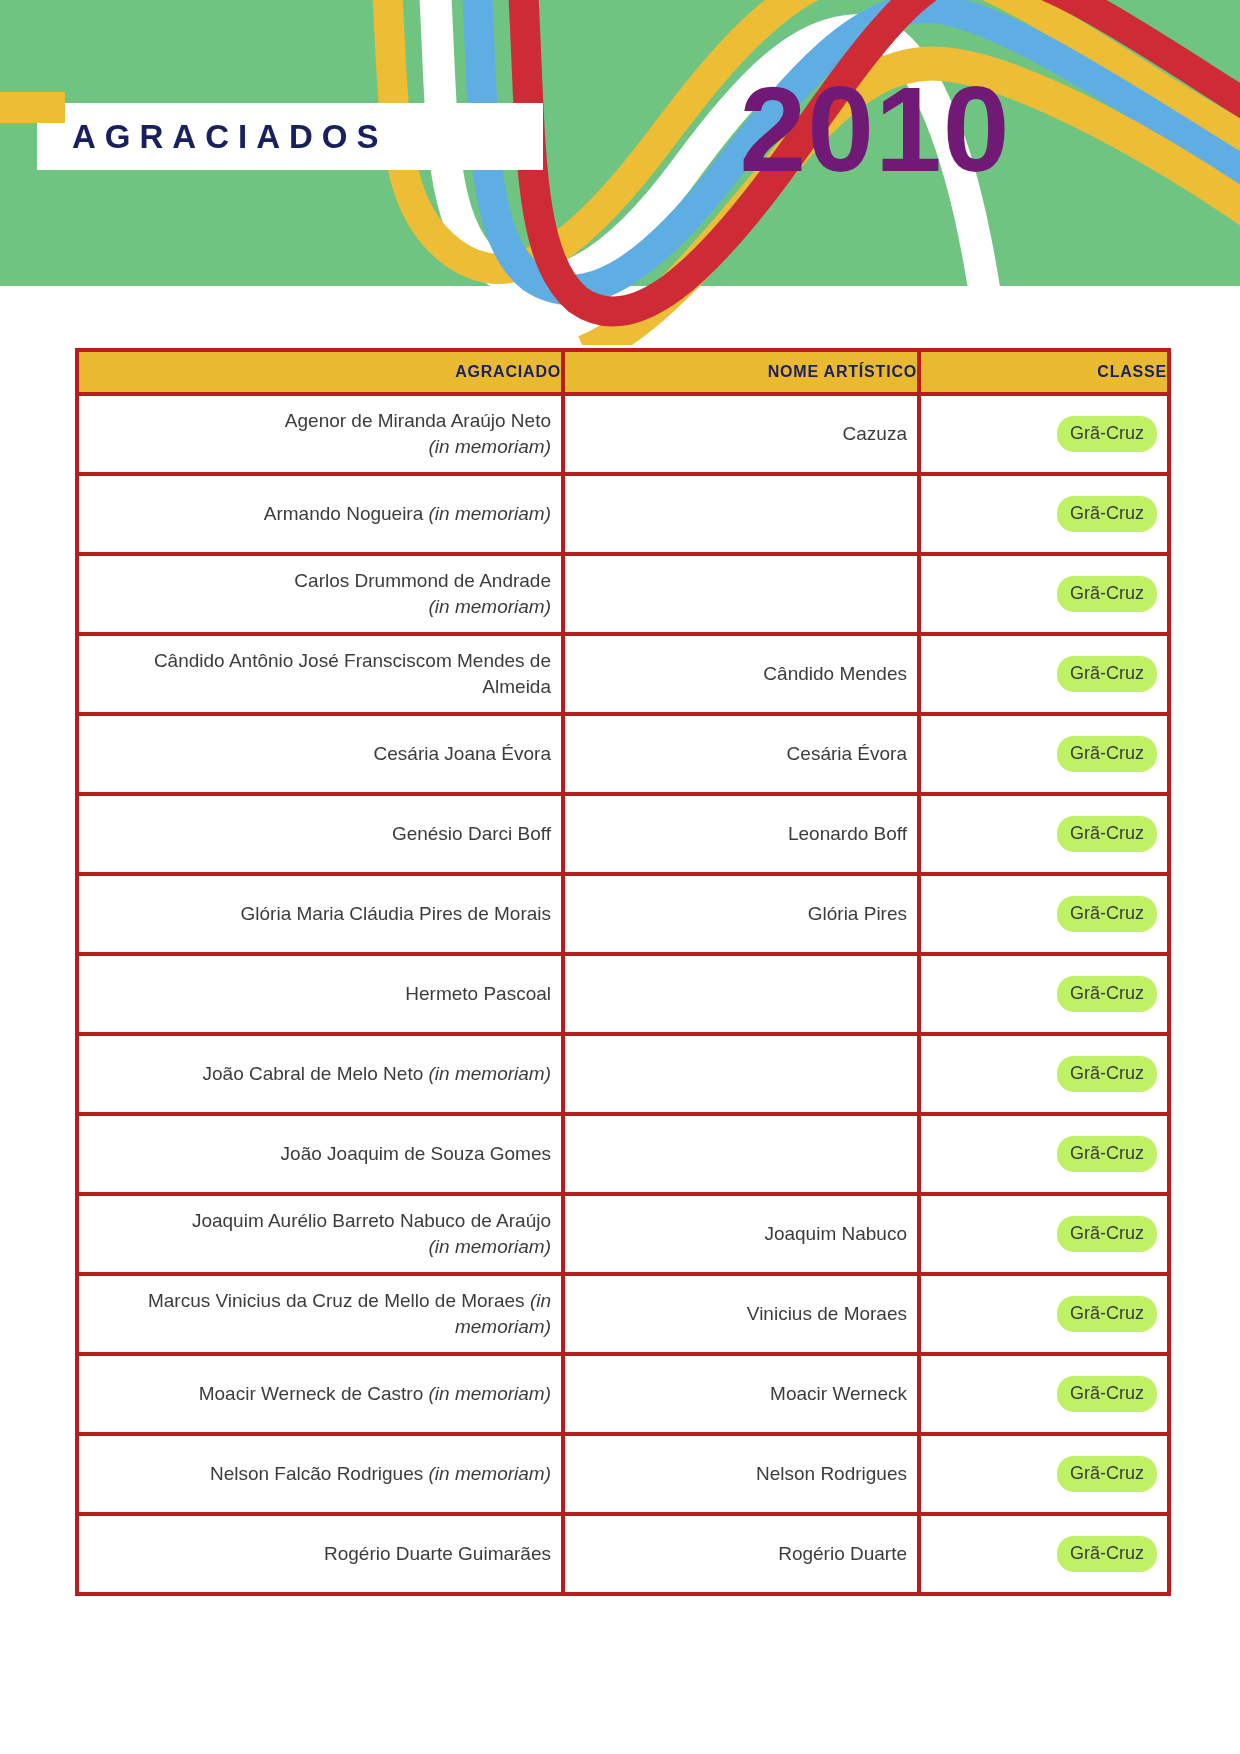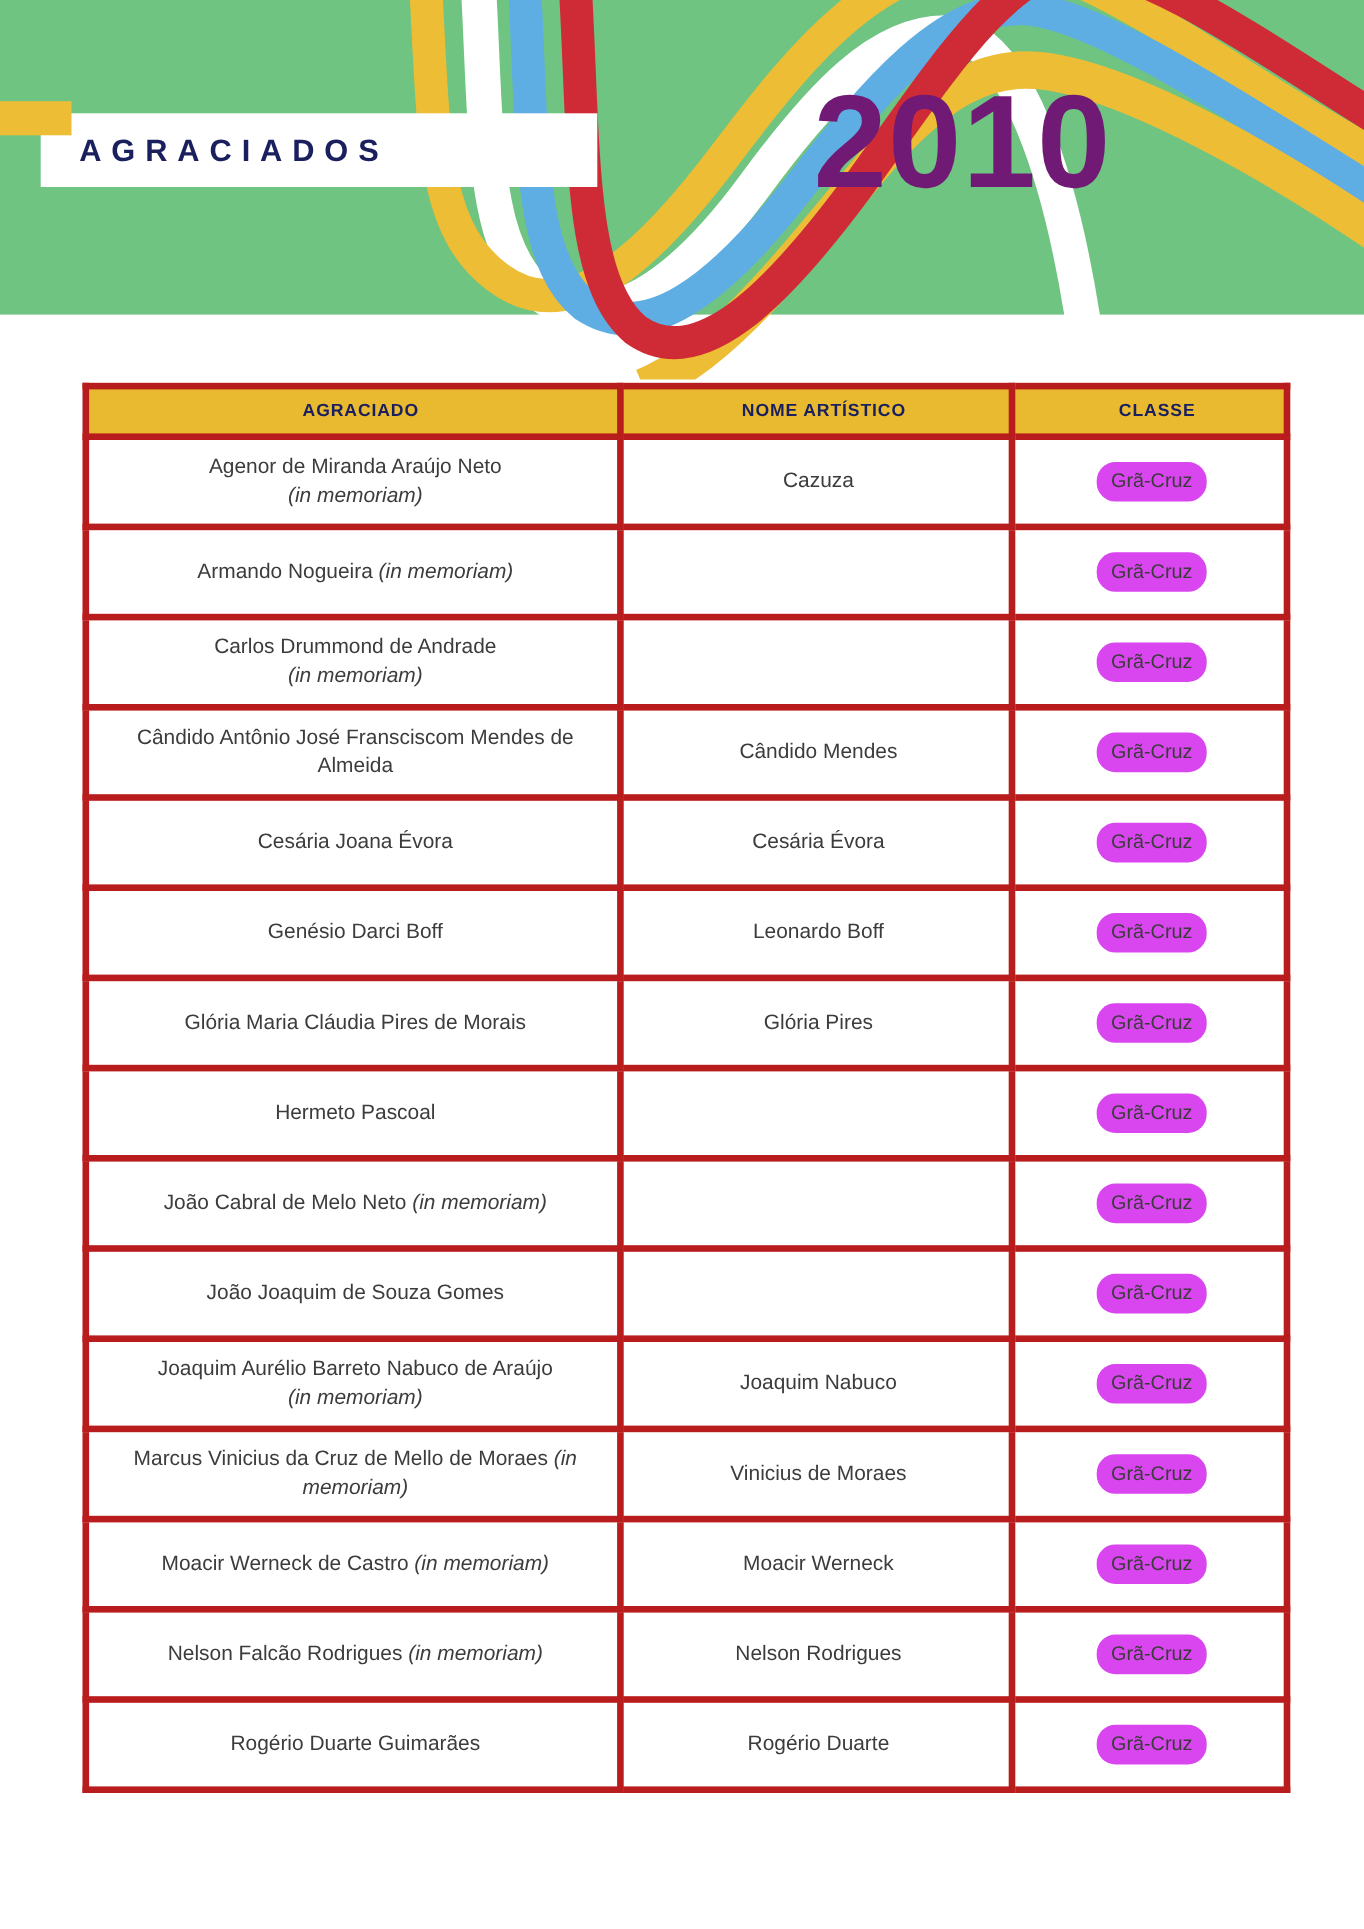--- a/index.html
+++ b/index.html
@@ -8,50 +8,50 @@
     font-family:"Liberation Sans",sans-serif;overflow:hidden;
   }
   
   .header{position:absolute;top:0;left:0;width:1240px;height:345px;}
   .header svg{position:absolute;top:0;left:0;}
   .banner{
     position:absolute;left:37px;top:103px;width:506px;height:67px;
     background:#ffffff;display:flex;align-items:center;
   }
   .banner-title{
-    padding-left:35px;font-size:28px;font-weight:bold;letter-spacing:9px;
+    padding-left:35px;font-size:33px;font-weight:bold;letter-spacing:9px;
     color:#1A1F5E;white-space:nowrap;
   }
   .yellow-block{
     position:absolute;left:0;top:92px;width:65px;height:31px;background:#EDBD35;
   }
   .year{
     position:absolute;left:690px;top:68px;width:370px;height:122px;
     font-size:120px;font-weight:bold;color:#701a75;text-align:center;
     line-height:122px;letter-spacing:1px;
   }
   
   .grid{
     position:absolute;left:75px;top:348px;width:1092px;
     border-collapse:collapse;table-layout:fixed;
   }
   .grid th,.grid td{
-    border:6px solid #b91c1c;vertical-align:middle;text-align:center;
+    border:4px solid #b91c1c;vertical-align:middle;text-align:right;
   }
   .grid th{
     background:#E9BA2F;color:#1A1F5E;font-size:16px;font-weight:bold;
     letter-spacing:0.8px;height:40px;padding:0 0 0 14px;
   }
   .grid td{
     background:#ffffff;color:#3C3C3C;font-size:19px;line-height:26px;
     height:60px;padding:8px 10px 8px 14px;
   }
   .memoriam{font-style:italic;}
   .badge{
-    display:inline-block;background:#d946ef;border-radius:17px;
+    display:inline-block;background:#bef264;border-radius:17px;
     padding:4px 13px 6px 13px;font-size:18px;color:#3C3C3C;white-space:nowrap;
   }
 </style>
 </head>
 <body>
 
 <div class="header">
   <svg width="1240" height="345" viewBox="0 0 1240 345">
     <rect x="0" y="0" width="1240" height="286" fill="#6FC481"></rect>
     <path d="M 434 -30 C 443 120 436 225 492 268 C 550 310 620 258 685 170 C 745 88 800 28 862 30 C 920 32 968 150 992 345" fill="none" stroke="#FFFFFF" stroke-width="32"></path>

